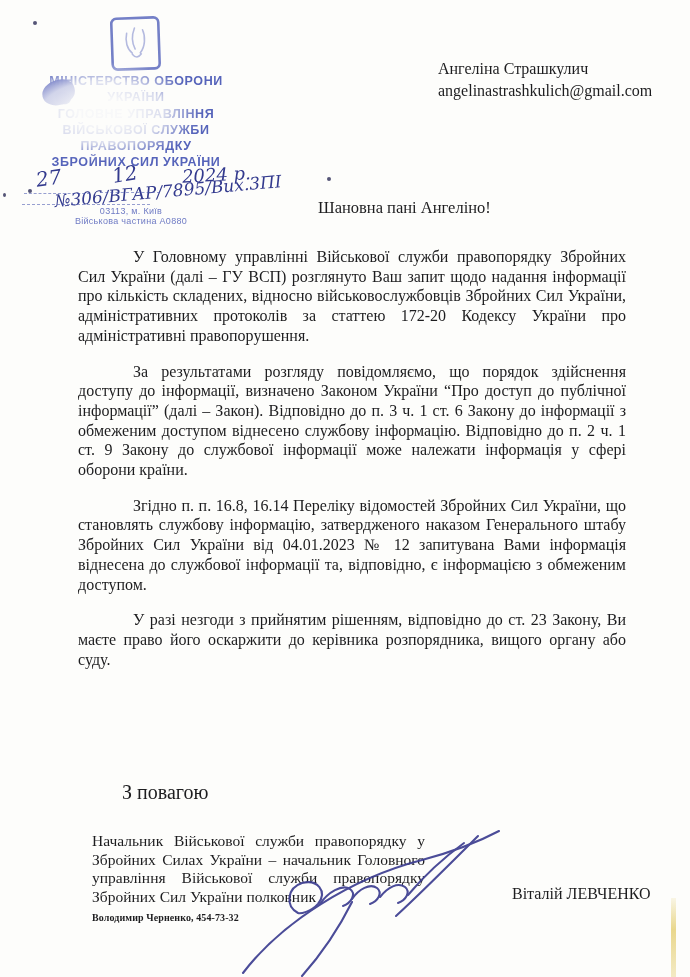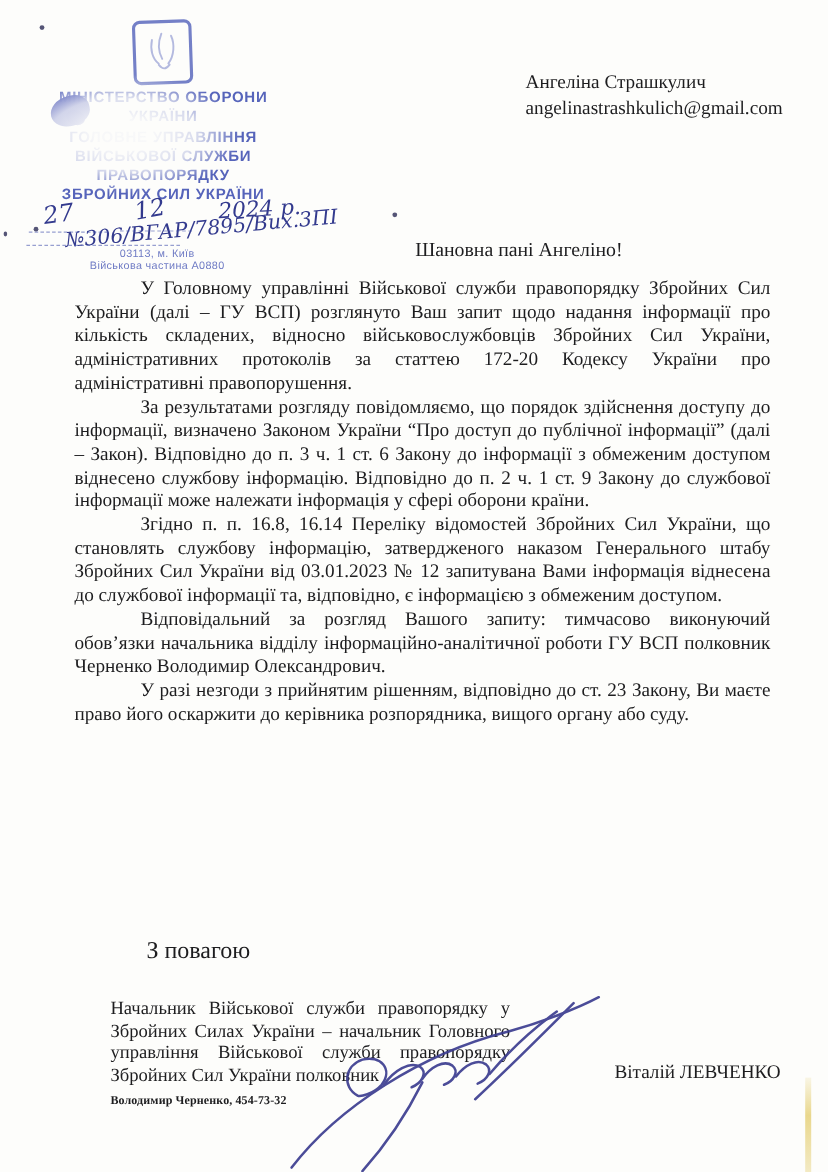--- a/index.html
+++ b/index.html
@@ -29,24 +29,24 @@
       rgba(253,253,251,.97) 18%,rgba(253,253,251,.78) 46%,rgba(253,253,251,0) 74%);
   }
   .blot{
     left:42px;top:80px;width:33px;height:25px;background:#2e3cab;
     border-radius:55% 45% 50% 50%;transform:rotate(-14deg);opacity:.96;
   }
   .blot2{left:55px;top:92px;width:16px;height:12px;background:#2e3cab;
     border-radius:50%;transform:rotate(20deg);opacity:.9;}
   
   .recipient{left:438px;top:58px;width:240px;font-size:16px;line-height:22px;}
-  .salutation{left:318px;top:198px;font-size:16.5px;margin-left:28px;}
+  .salutation{left:318px;top:198px;font-size:16.5px;}
   .body-block{left:62px;top:231px;width:580px;font-size:16px;line-height:19.7px;
     text-align:justify;}
-  .body-block p{margin:0;text-indent:55px;}
+  .body-block p{margin:16px;text-indent:55px;}
   .closing{left:122px;top:781px;font-size:20px;}
   .signer-title{left:92px;top:832px;width:333px;font-size:15.5px;line-height:18.7px;
     text-align:justify;}
   .signer-name{left:512px;top:885px;font-size:16px;white-space:nowrap;}
   .executor{left:92px;top:912px;font-size:10px;font-weight:700;letter-spacing:.1px;}
   
   .streak{left:671px;top:898px;width:5px;height:79px;opacity:.55;
     background:linear-gradient(to bottom,rgba(217,184,50,.2),#d9b832 40%,rgba(217,184,50,.5));}
   .speck{background:#2a2a55;border-radius:50%;opacity:.8;}
 </style>
@@ -90,22 +90,21 @@
   <div class="abs recipient">
     <div>Ангеліна Страшкулич</div>
     <div>angelinastrashkulich@gmail.com</div>
   </div>
 
   <div class="abs salutation">Шановна пані Ангеліно!</div>
 
   <div class="abs body-block">
     <p>У Головному управлінні Військової служби правопорядку Збройних Сил України (далі – ГУ ВСП) розглянуто Ваш запит щодо надання інформації про кількість складених, відносно військовослужбовців Збройних Сил України, адміністративних протоколів за статтею 172-20 Кодексу України про адміністративні правопорушення.</p>
     <p>За результатами розгляду повідомляємо, що порядок здійснення доступу до інформації, визначено Законом України “Про доступ до публічної інформації” (далі – Закон). Відповідно до п. 3 ч. 1 ст. 6 Закону до інформації з обмеженим доступом віднесено службову інформацію. Відповідно до п. 2 ч. 1 ст. 9 Закону до службової інформації може належати інформація у сфері оборони країни.</p>
-    <p>Згідно п. п. 16.8, 16.14 Переліку відомостей Збройних Сил України, що становлять службову інформацію, затвердженого наказом Генерального штабу Збройних Сил України від 03.01.2023 № 12 запитувана Вами інформація віднесена до службової інформації та, відповідно, є інформацією з обмеженим доступом.</p>
-    <p>Відповідальний за розгляд Вашого запиту: тимчасово виконуючий обов’язки начальника відділу інформаційно-аналітичної роботи ГУ ВСП полковник Черненко Володимир Олександрович.</p>
+    <p>Згідно п. п. 16.8, 16.14 Переліку відомостей Збройних Сил України, що становлять службову інформацію, затвердженого наказом Генерального штабу Збройних Сил України від 04.01.2023 № 12 запитувана Вами інформація віднесена до службової інформації та, відповідно, є інформацією з обмеженим доступом.</p>
     <p>У разі незгоди з прийнятим рішенням, відповідно до ст. 23 Закону, Ви маєте право його оскаржити до керівника розпорядника, вищого органу або суду.</p>
   </div>
 
   <div class="abs closing">З повагою</div>
 
   <div class="abs signer-title">Начальник Військової служби правопорядку у Збройних Силах України – начальник Головного управління Військової служби правопорядку Збройних Сил України полковник</div>
   <div class="abs signer-name">Віталій ЛЕВЧЕНКО</div>
   <div class="abs executor">Володимир Черненко, 454-73-32</div>
 
   <svg class="abs" style="left:220px;top:815px;" width="300" height="162" viewBox="220 815 300 162">

